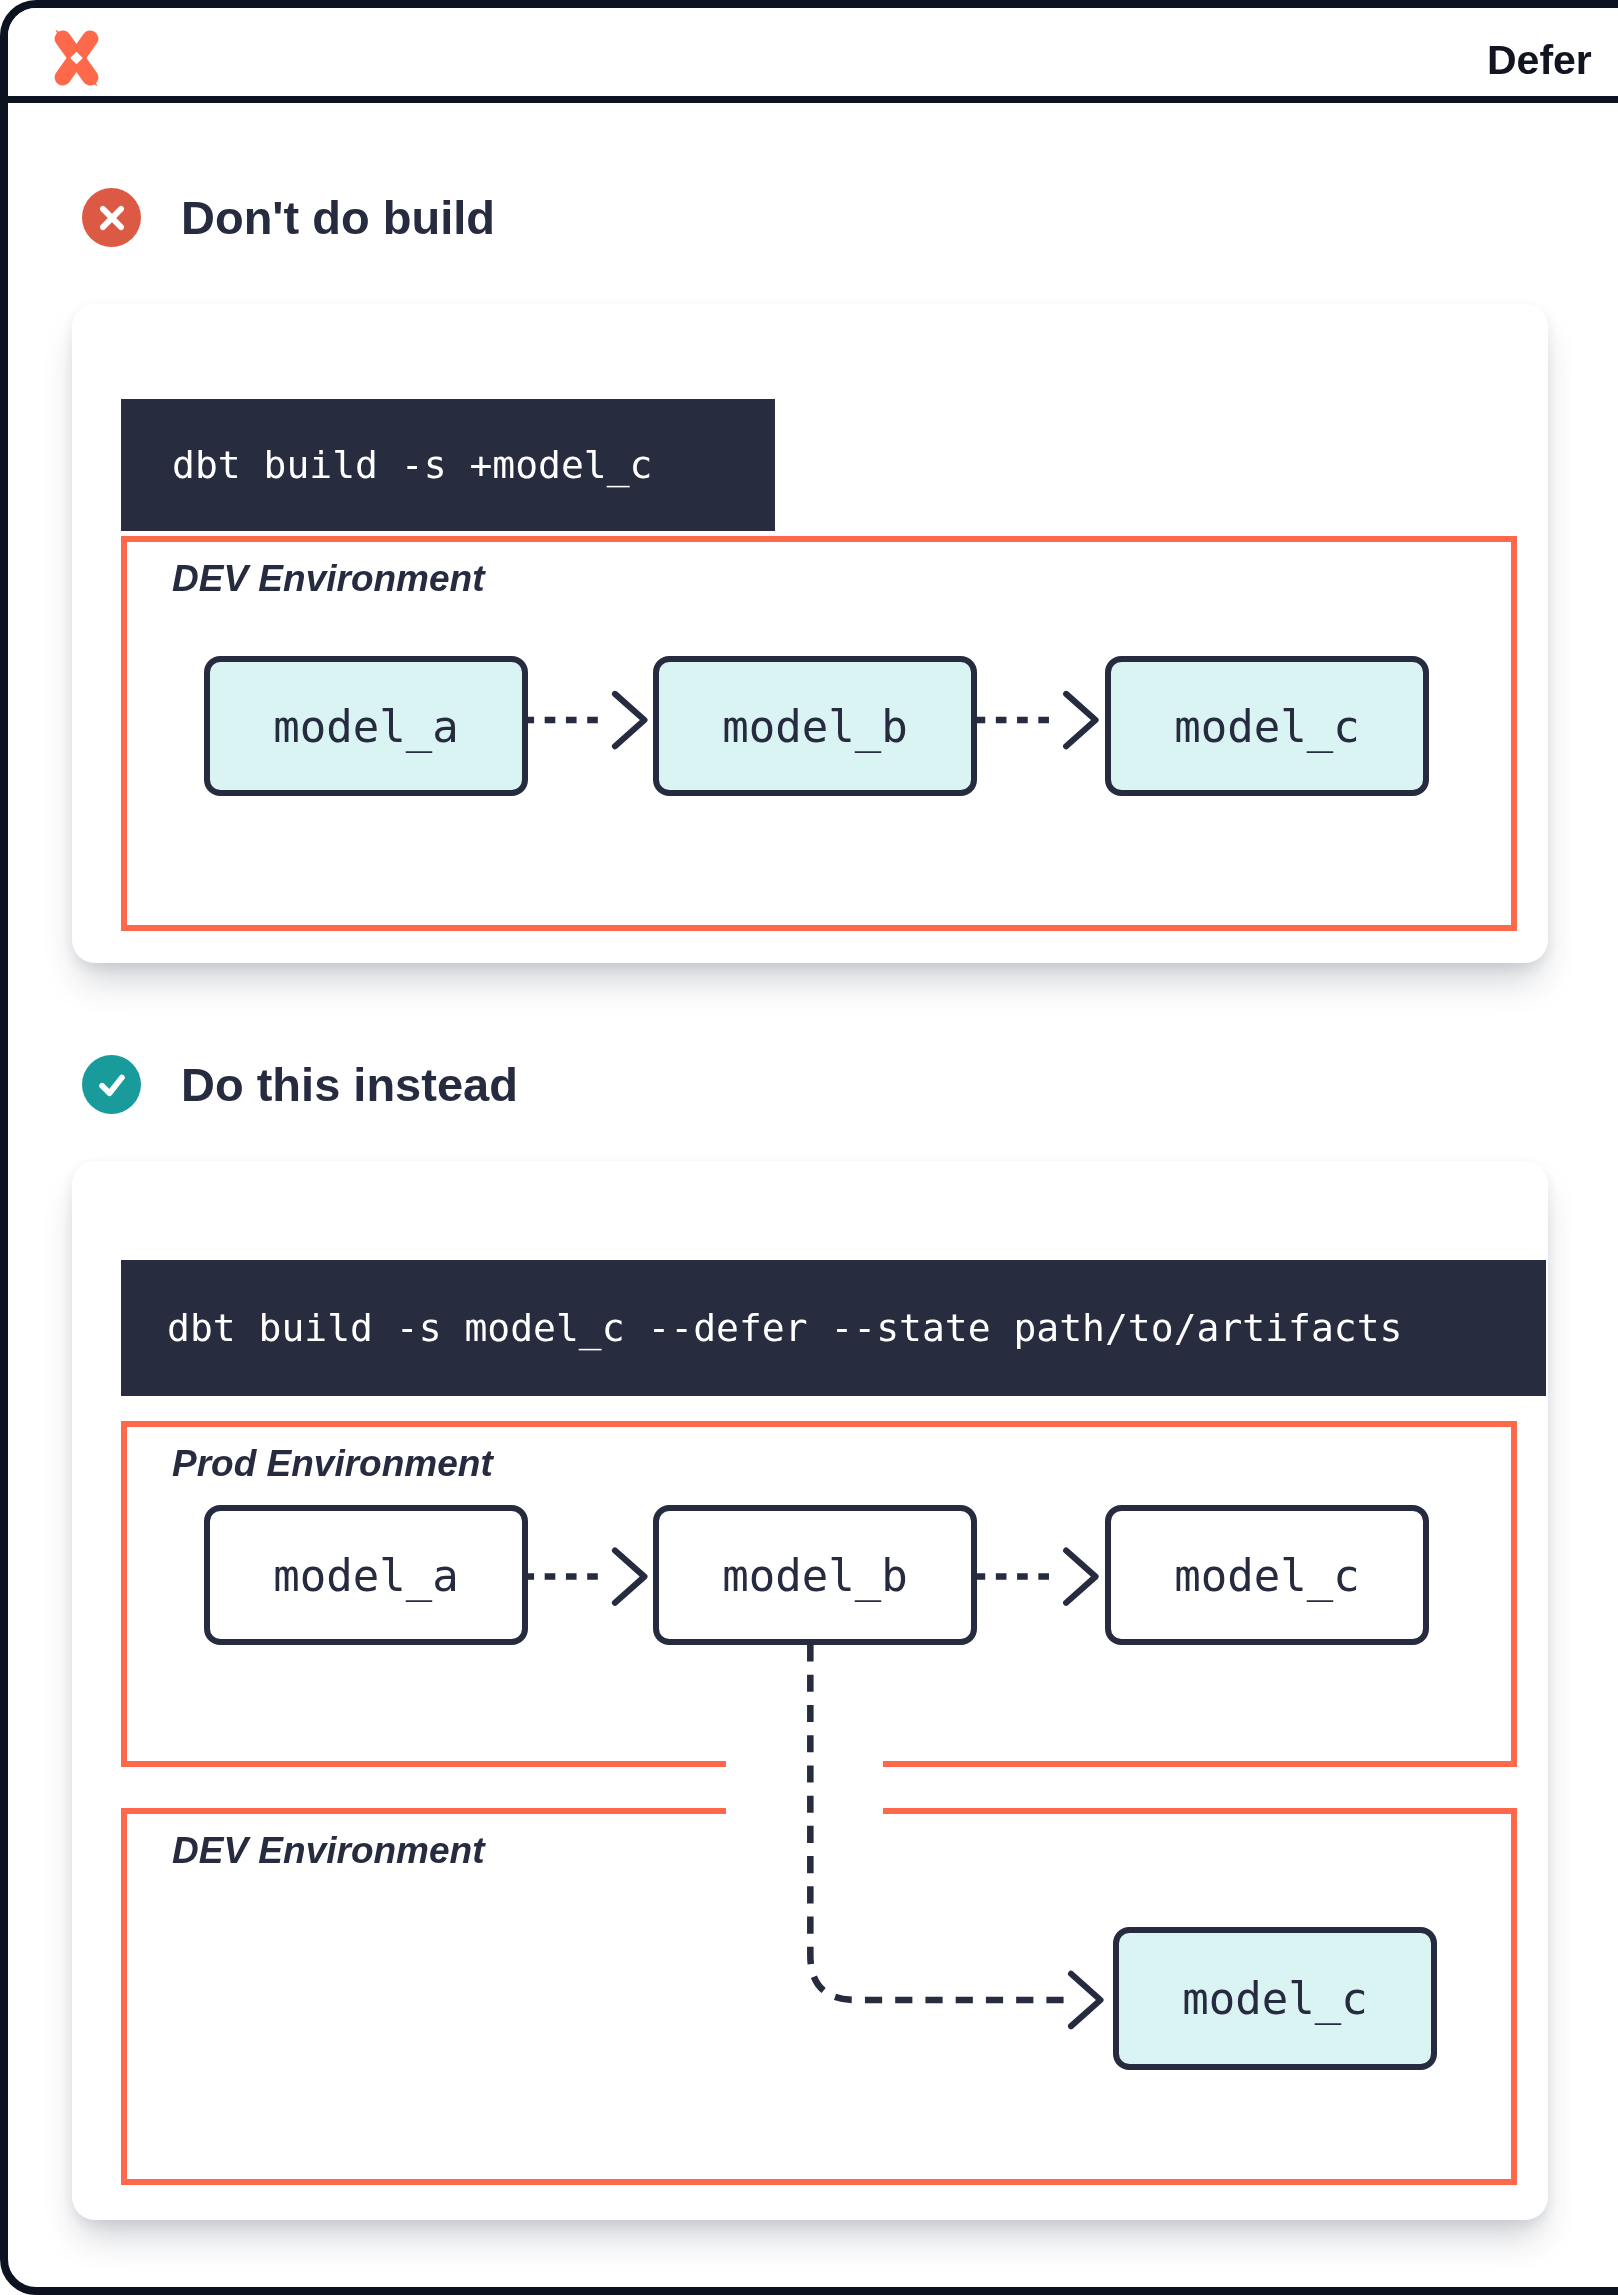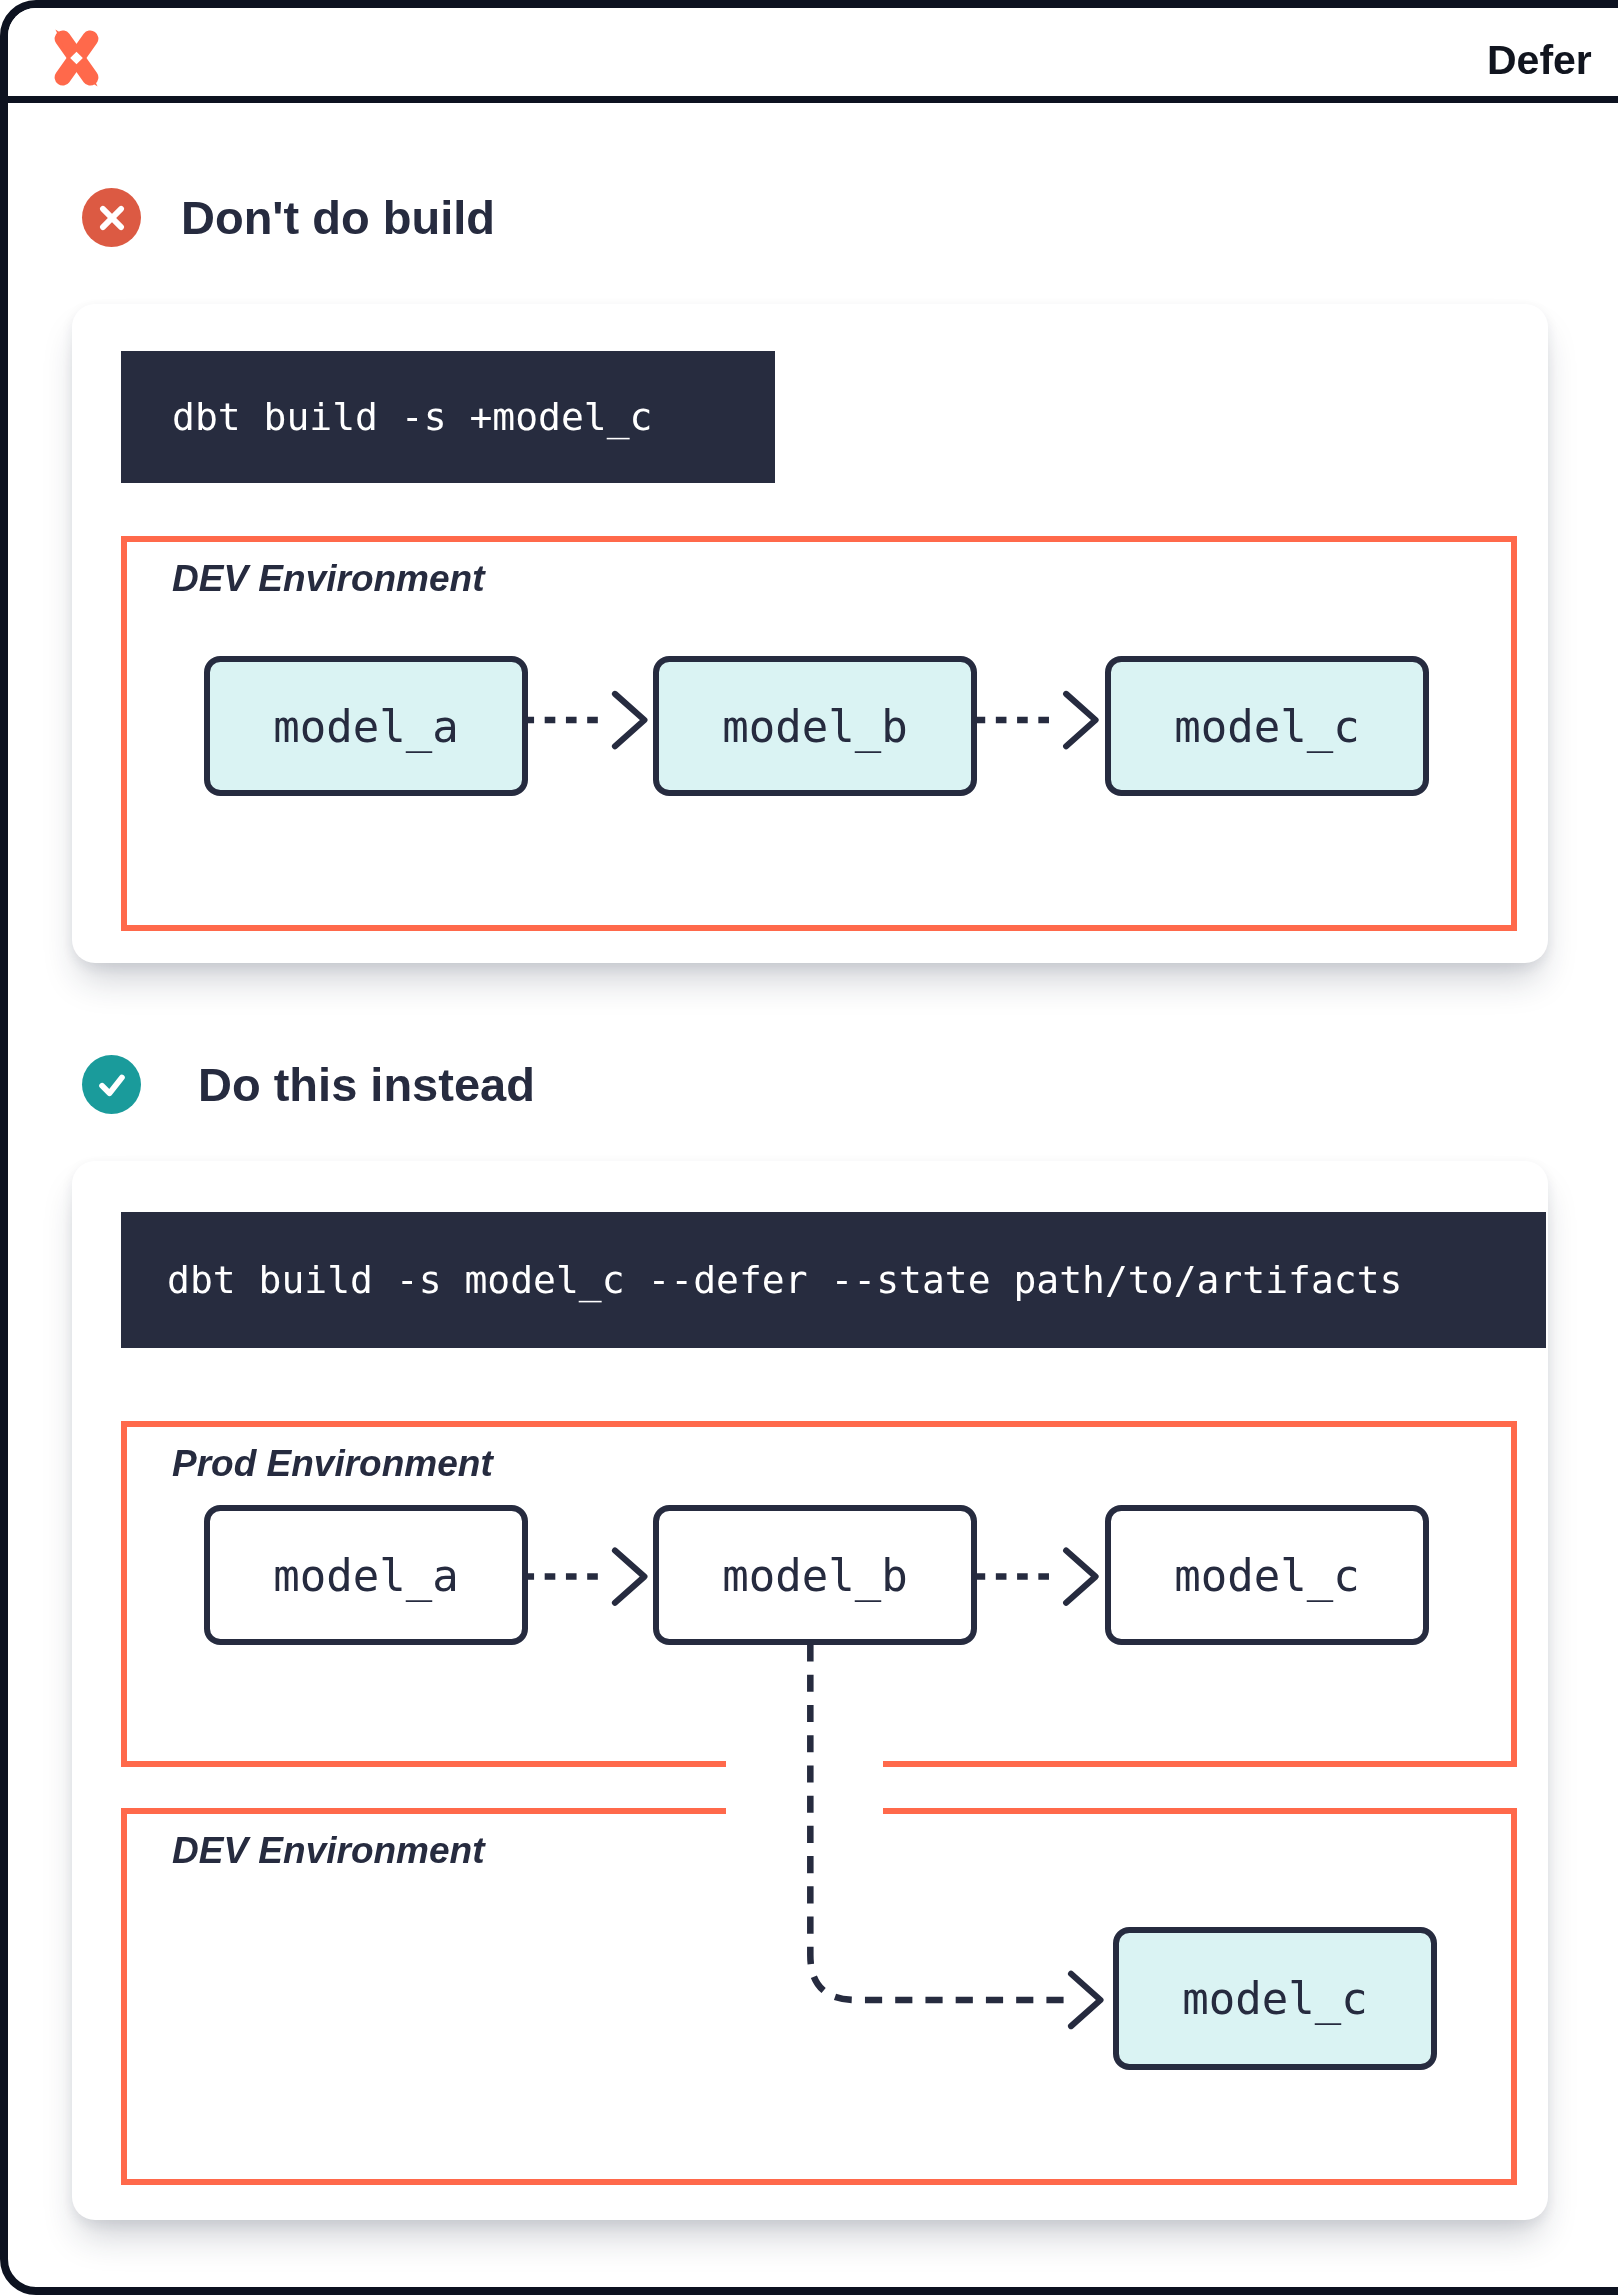--- a/index.html
+++ b/index.html
@@ -18,21 +18,21 @@
   .badge{position:absolute;width:59px;height:59px;border-radius:50%;display:flex;align-items:center;justify-content:center;}
   .badge.red{background:#dc5a43;}
   .badge.teal{background:#1a9b9b;}
   .heading{position:absolute;height:59px;display:flex;align-items:center;
     font-size:47px;font-weight:700;color:#262b3f;}
   
   .card{position:absolute;left:72px;width:1476px;background:#ffffff;border-radius:23px;
     box-shadow:0 23px 36px -8.2px rgba(28,38,60,0.22),0 4.9px 11.4px rgba(28,38,60,0.08);}
   
   .code{position:absolute;background:#272c3f;color:#ffffff;display:flex;align-items:center;
-    font-family:"DejaVu Sans Mono",monospace;font-size:38px;white-space:pre;}
+    font-family:"DejaVu Sans Mono",monospace;font-size:38px;white-space:pre;margin-top:48px;}
   
   .env{position:absolute;border:6.5px solid #ff694b;background:#ffffff;}
   .env-label{position:absolute;left:21px;top:16.3px;font-size:37px;font-weight:700;font-style:italic;color:#262b3f;margin-left:24px;}
   
   .model{position:absolute;height:128px;width:312px;border:6.5px solid #262b3f;border-radius:16.3px;
     background:#ffffff;display:flex;align-items:center;justify-content:center;
     font-family:"DejaVu Sans Mono",monospace;font-size:44px;color:#262b3f;}
   .model.fill{background:#daf3f3;}
   
   .gap-cut{position:absolute;left:726px;width:157px;height:21px;background:#ffffff;}
@@ -84,21 +84,21 @@
         <span>model_c</span>
       </div>
     </div>
   </div>
 
   <div class="badge teal" style="left:82px;top:1055px;">
     <svg width="38" height="38" viewBox="0 0 46 46">
       <polyline points="11,24 20,33 35,14" stroke="#ffffff" stroke-width="7" fill="none" stroke-linecap="round" stroke-linejoin="round"></polyline>
     </svg>
   </div>
-  <div class="heading" style="left:181px;top:1055px;margin-left:17px;">Do this instead</div>
+  <div class="heading" style="left:181px;top:1055px;">Do this instead</div>
 
   <div class="card" style="top:1161px;height:1059px;">
     <div class="code" style="left:49px;top:51px;width:1379px;height:136px;padding-left:46px;">
       <span>dbt build -s model_c --defer --state path/to/artifacts</span>
     </div>
 
     <div class="env" style="left:49px;top:260px;width:1384px;height:334px;text-align:right;">
       <div class="env-label">Prod Environment</div>
       <div class="model" style="left:77px;top:78px;">
         <span>model_a</span>

